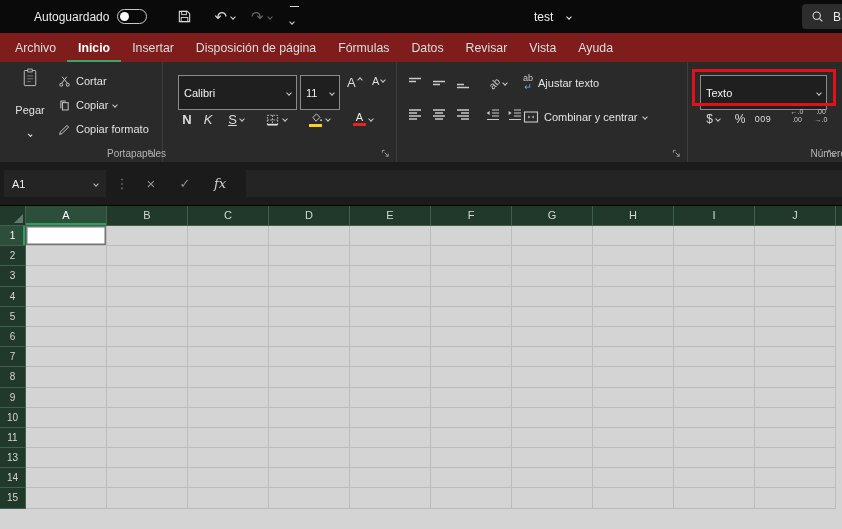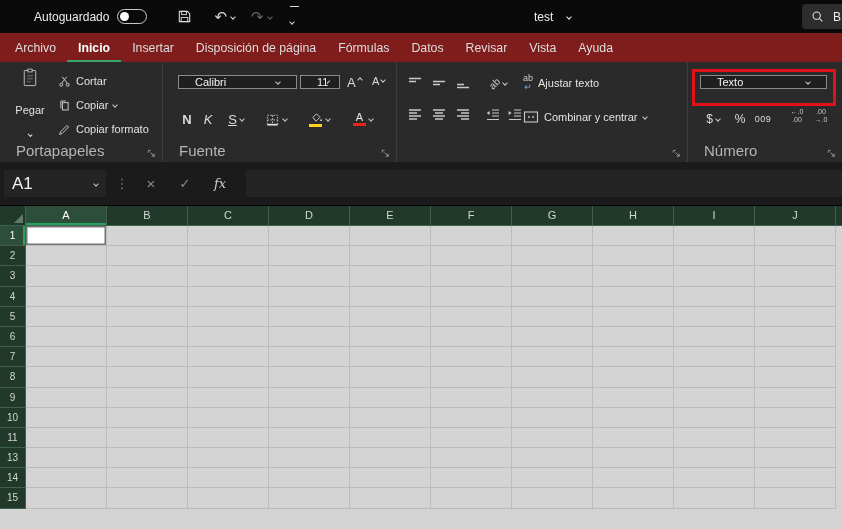--- a/index.html
+++ b/index.html
@@ -27,30 +27,30 @@
   .search-box { position:absolute; right:-12px; top:4px; width:72px; height:25px; background:#2d2d2d; border-radius:4px; display:flex; align-items:center; gap:9px; padding-left:9px; font-size:12px; color:#eaeaea; }
 
   
   .tabsrow { position:absolute; top:33px; left:0; width:842px; height:29px; background:#7f1d1d; display:flex; align-items:stretch; padding-left:4px; }
   .tab { display:flex; align-items:center; padding:0 11px; font-size:12.3px; color:#dedede; cursor:default; }
   .tab.active { color:#ffffff; font-weight:700; box-shadow:inset 0 -2px 0 #3aa569; }
 
   
   .ribbon { position:absolute; top:62px; left:0; width:842px; height:100px; background:#2a2a2a; }
   .group { position:absolute; top:0; height:100px; border-right:1px solid #3d3d3d; }
-  .group-label { position:absolute; bottom:3px; left:16px; width:100%; text-align:left; font-size:15px; color:#b5b5b5; }
+  .group-label { position:absolute; bottom:3px; left:4px; width:100%; text-align:right; font-size:10px; color:#b5b5b5; }
   .launcher { position:absolute; right:6px; bottom:4px; line-height:0; }
   .rlabel { font-size:11px; color:#e2e2e2; white-space:nowrap; }
 
   
   .paste-btn { position:absolute; left:7px; top:6px; width:46px; height:68px; display:flex; flex-direction:column; align-items:center; justify-content:flex-end; gap:17px; color:#e2e2e2; font-size:11px; }
   .clip-item { position:absolute; left:58px; display:flex; align-items:center; gap:5px; height:18px; color:#c9c9c9; }
 
   
-  .combo { position:absolute; height:14px; background:#1f1f1f; border:1px solid #8a8a8a; display:flex; align-items:center; padding:0 16px; font-size:11px; color:#f2f2f2; }
+  .combo { position:absolute; height:35px; background:#1f1f1f; border:1px solid #8a8a8a; display:flex; align-items:center; padding:0 5px; font-size:11px; color:#f2f2f2; }
   .combo .chev { margin-left:auto; color:#c9c9c9; }
 
   .mini-btn { position:absolute; top:46px; height:22px; display:flex; align-items:center; justify-content:center; gap:3px; color:#dcdcdc; }
   .fsz-btn { position:absolute; top:13px; height:21px; display:flex; align-items:flex-start; gap:2px; color:#dcdcdc; }
   .b { font-weight:700; font-size:13px; }
   .k { font-style:italic; font-size:13px; }
   .u { text-decoration:underline; font-size:13px; }
   .cbar { width:13px; height:3px; margin-top:1px; }
   .stack { display:flex; flex-direction:column; align-items:center; line-height:10px; }
   .fc-letter { font-size:11px; line-height:10px; color:#e8e8e8; }
@@ -61,21 +61,21 @@
   .ab-rot { display:inline-block; transform:rotate(-45deg); font-size:10px; color:#c9c9c9; }
   .ab-sm { font-size:9px; color:#c9c9c9; line-height:9px; }
   .wrap-arrow { font-size:9px; color:#6fa8dc; line-height:9px; }
 
   
   .dec-btn { position:absolute; top:46px; display:flex; flex-direction:column; align-items:center; color:#c9c9c9; font-size:7px; line-height:8px; }
   .annot { position:absolute; left:692px; top:7px; width:144px; height:37px; border:3px solid #e01119; pointer-events:none; z-index:6; }
 
   
   .fbar { position:absolute; top:162px; left:0; width:842px; height:44px; background:#1b1b1b; border-bottom:1px solid #000; }
-  .name-box { position:absolute; left:4px; top:8px; width:102px; height:27px; background:#242424; display:flex; align-items:center; padding:0 8px; font-size:17px; color:#f0f0f0; }
+  .name-box { position:absolute; left:4px; top:8px; width:102px; height:27px; background:#242424; display:flex; align-items:center; padding:0 8px; font-size:11px; color:#f0f0f0; }
   .name-box .chev { margin-left:auto; color:#bdbdbd; }
   .fb-ico { position:absolute; top:8px; height:27px; display:flex; align-items:center; justify-content:center; }
   .fb-input { position:absolute; left:246px; right:0; top:8px; height:27px; background:#242424; }
 
   
   .grid { position:absolute; top:206px; left:0; width:842px; height:323px; background:#d4d4d4; overflow:hidden; }
   .grid-head { display:flex; height:20px; }
   .corner { width:26px; height:20px; background:#20392a; border-right:1px solid #41604c; border-bottom:1px solid #41604c; position:relative; }
   .corner .tri { position:absolute; right:2px; bottom:2px; width:0; height:0; border-left:9px solid transparent; border-bottom:9px solid #5f7a6a; }
   .col-h { width:81px; height:20px; background:#20392a; border-right:1px solid #41604c; border-bottom:1px solid #41604c; color:#d2d8d3; font-size:11px; text-align:center; line-height:19px; }
@@ -242,21 +242,20 @@
       </div>
 
       <div class="mini-btn" style="left:182px;width:36px">
         <span class="stack">
           <span class="fc-letter">A</span>
           <span class="cbar" style="background:#e8251c"></span>
         </span>
         <i class="chev sm" style="color:#c9c9c9"></i>
       </div>
 
-      <div class="group-label">Fuente</div>
       <div class="launcher">
         <svg width="9" height="9" viewBox="0 0 10 10">
           <path d="M1.5 4V1.5H4" fill="none" stroke="#9a9a9a" stroke-width="1.1"></path>
           <path d="M4 4l4 4M8 8V5.2M8 8H5.2" fill="none" stroke="#9a9a9a" stroke-width="1.1"></path>
         </svg>
       </div>
     </div>
 
     <div class="group" style="left:397px;width:291px">
       <div class="al-icon" style="left:8px;top:12px">

